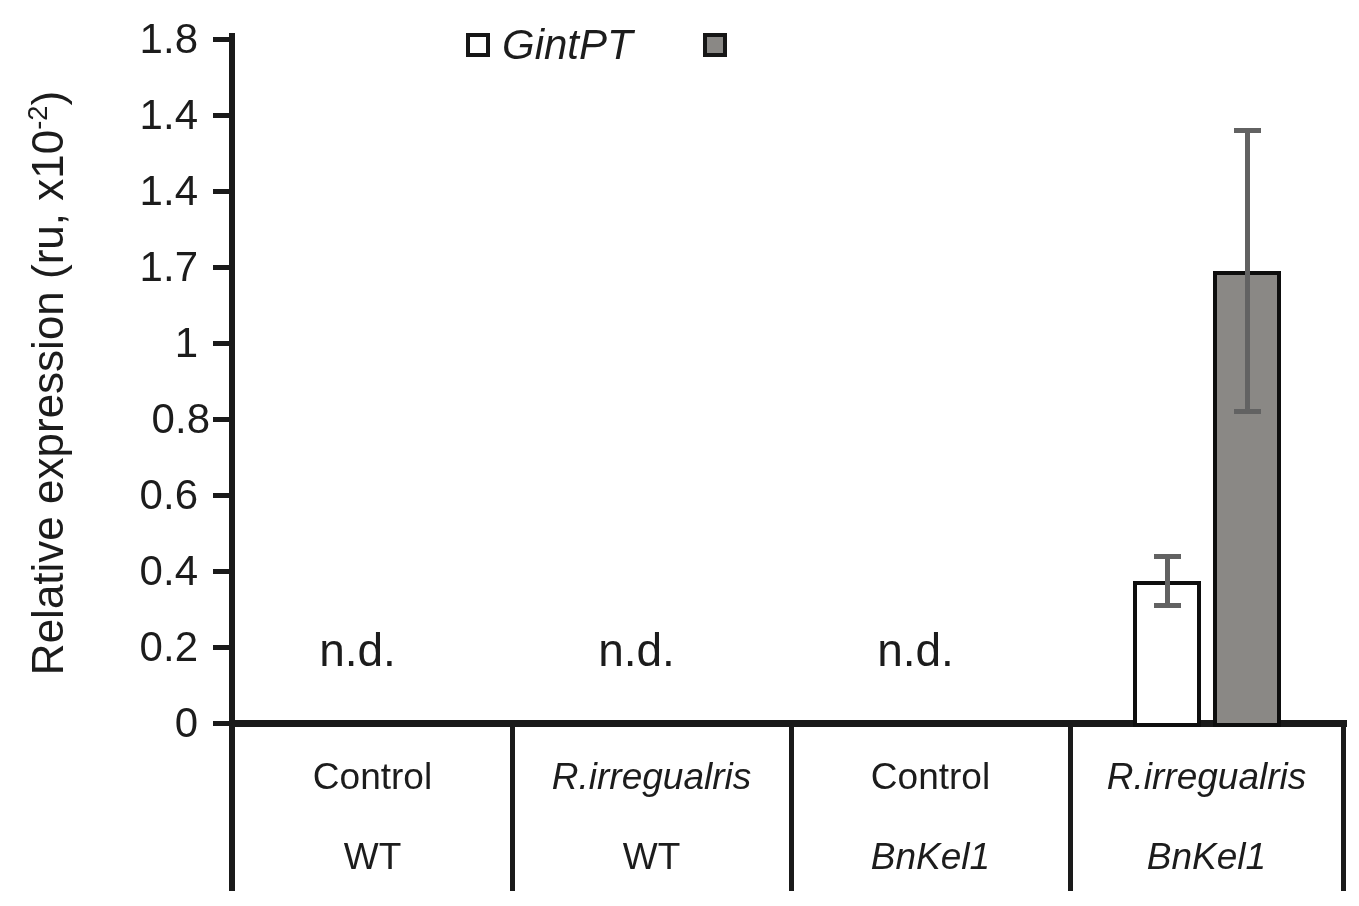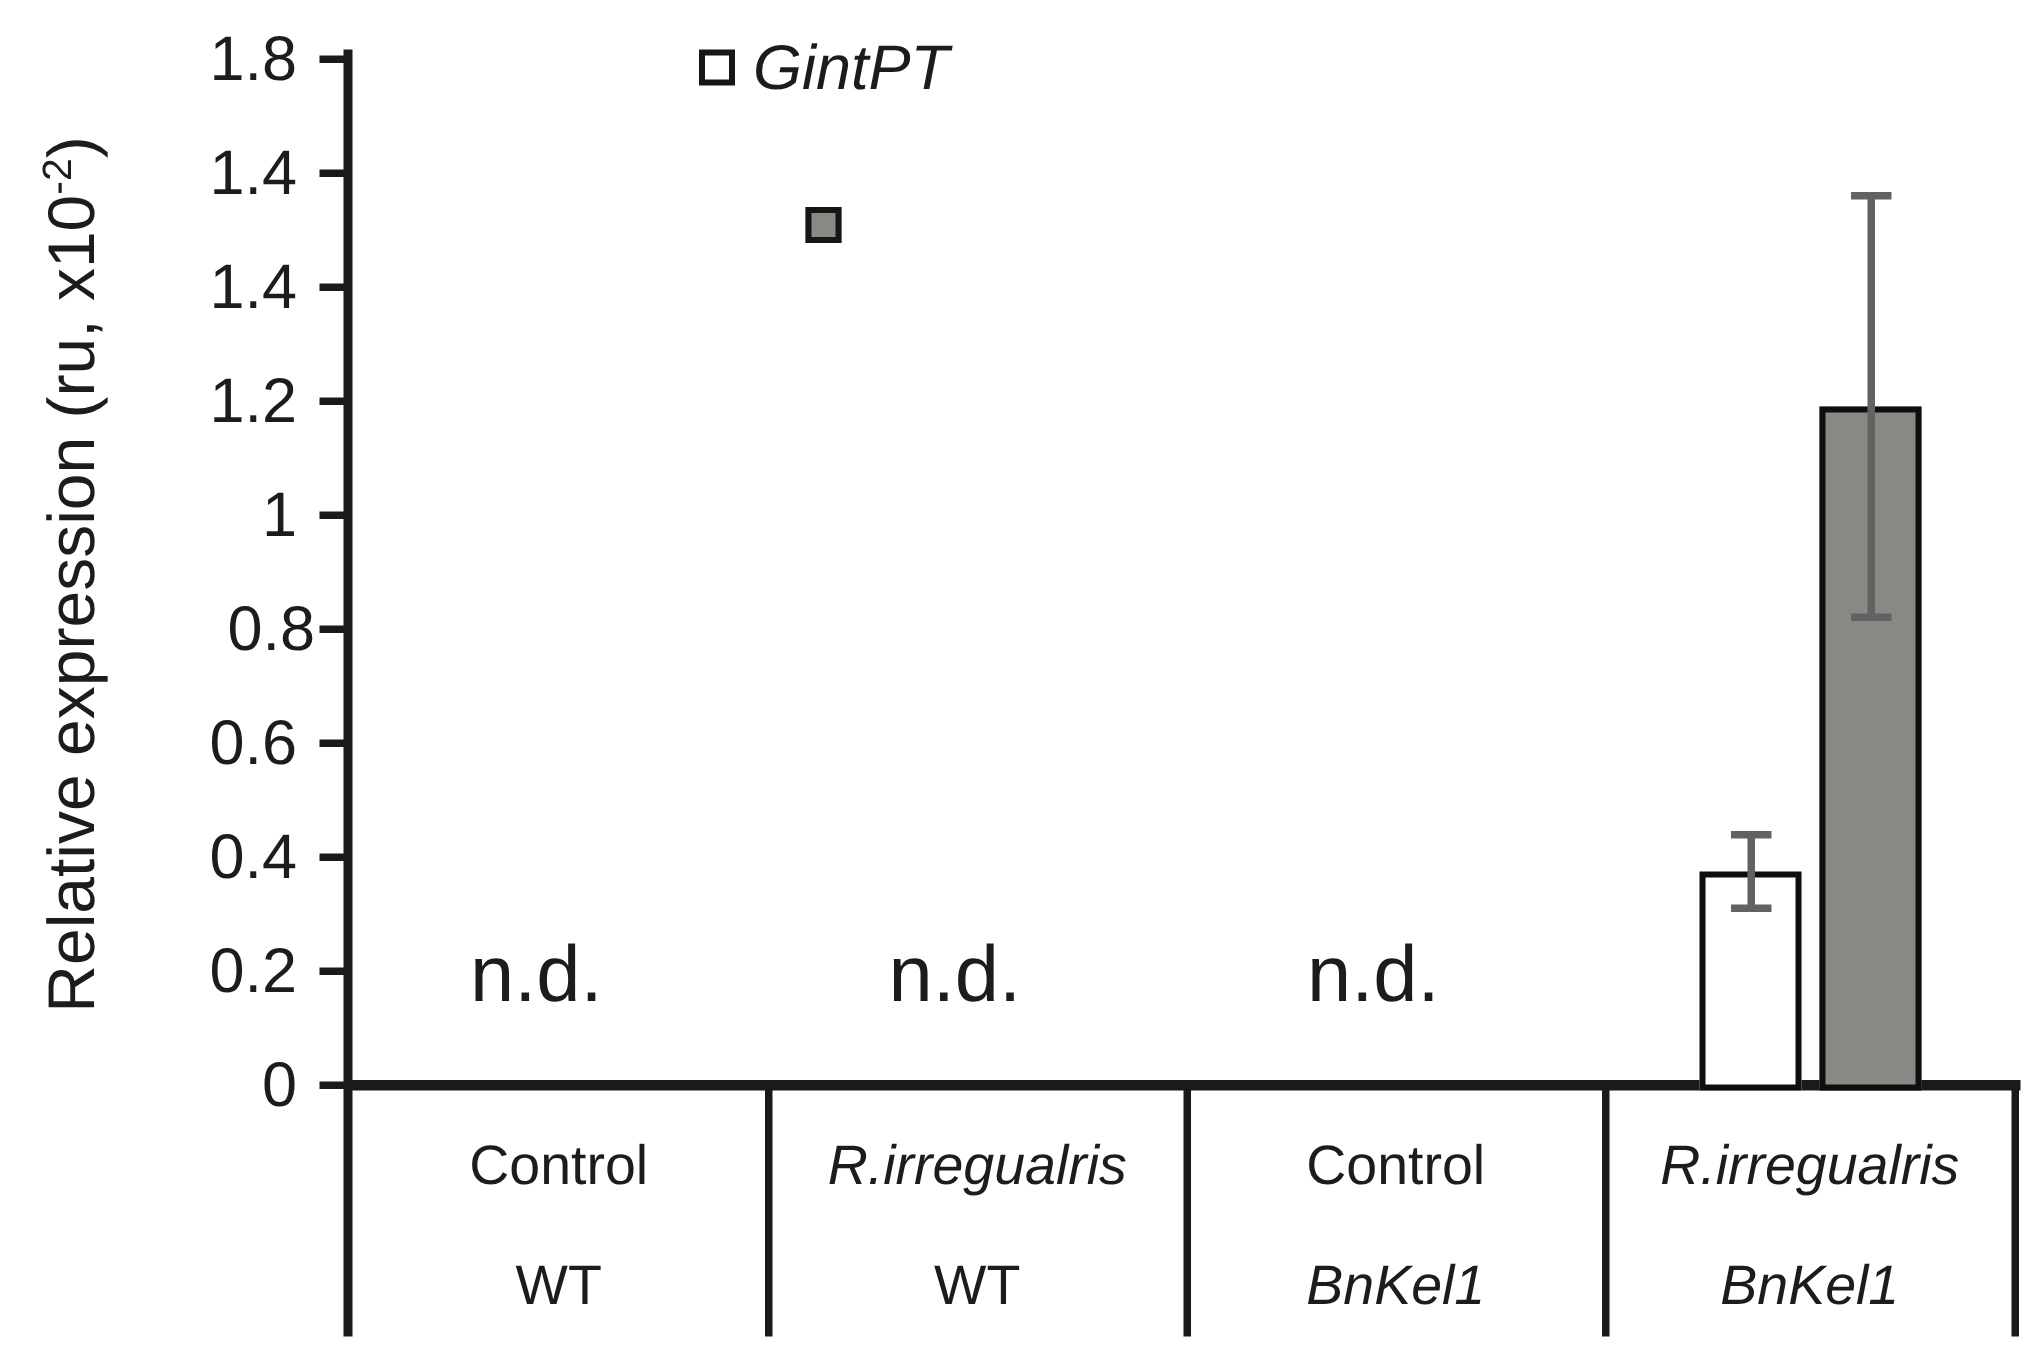--- a/index.html
+++ b/index.html
@@ -11,31 +11,31 @@
   
   .ylabel{
     position:absolute;left:-347px;top:352px;width:770px;height:62px;
     line-height:62px;text-align:center;transform:rotate(-90deg);
     font-size:44px;white-space:nowrap;color:#1c1c1c;
   }
   .ylabel sup{font-size:0.62em;}
   
   .legend{
     position:absolute;left:466px;top:22px;height:46px;
-    display:flex;align-items:center;gap:70px;flex-direction:column;
+    display:flex;align-items:center;gap:70px;
   }
   .legend-item{display:flex;align-items:center;gap:12px;}
   .swatch{width:24px;height:24px;border:4px solid #161616;box-sizing:border-box;}
   .legend-label{font-size:42px;font-style:italic;line-height:46px;color:#1c1c1c;}
   
   .axis-line,.tick-mark,.baseline,.divider{background:#1a1a1a;}
   .tick-label{font-size:42px;line-height:52px;text-align:right;color:#1c1c1c;}
   .bar{border:4px solid #0e0e0e;}
   .err-line,.err-cap{background:#626262;}
-  .nd-label{font-size:53px;line-height:56px;text-align:center;color:#1c1c1c;}
+  .nd-label{font-size:46px;line-height:56px;text-align:center;color:#1c1c1c;}
   .cat-line{font-size:37px;line-height:48px;text-align:center;color:#1c1c1c;}
 </style>
 </head>
 <body>
 
 <div class="canvas">
 
   <div class="ylabel"><span>Relative expression (ru, x10</span><sup>-2</sup><span>)</span></div>
 
   <div class="legend">
@@ -56,21 +56,21 @@
       <div class="abs tick-label" style="left: 60px; top: 621px; width: 138px; height: 52px;">0.2</div>
       <div class="abs tick-mark" style="left: 213px; top: 569px; width: 18px; height: 5px;"></div>
       <div class="abs tick-label" style="left: 60px; top: 545px; width: 138px; height: 52px;">0.4</div>
       <div class="abs tick-mark" style="left: 213px; top: 493px; width: 18px; height: 5px;"></div>
       <div class="abs tick-label" style="left: 60px; top: 469px; width: 138px; height: 52px;">0.6</div>
       <div class="abs tick-mark" style="left: 213px; top: 417px; width: 18px; height: 5px;"></div>
       <div class="abs tick-label" style="left: 72px; top: 393px; width: 138px; height: 52px;">0.8</div>
       <div class="abs tick-mark" style="left: 213px; top: 341px; width: 18px; height: 5px;"></div>
       <div class="abs tick-label" style="left: 60px; top: 317px; width: 138px; height: 52px;">1</div>
       <div class="abs tick-mark" style="left: 213px; top: 265px; width: 18px; height: 5px;"></div>
-      <div class="abs tick-label" style="left: 60px; top: 241px; width: 138px; height: 52px;">1.2</div>
+      <div class="abs tick-label" style="left: 60px; top: 241px; width: 138px; height: 52px;">1.7</div>
       <div class="abs tick-mark" style="left: 213px; top: 189px; width: 18px; height: 5px;"></div>
       <div class="abs tick-label" style="left: 60px; top: 165px; width: 138px; height: 52px;">1.4</div>
       <div class="abs tick-mark" style="left: 213px; top: 113px; width: 18px; height: 5px;"></div>
       <div class="abs tick-label" style="left: 60px; top: 89px; width: 138px; height: 52px;">1.4</div>
       <div class="abs tick-mark" style="left: 213px; top: 37px; width: 18px; height: 5px;"></div>
       <div class="abs tick-label" style="left: 60px; top: 13px; width: 138px; height: 52px;">1.8</div>
       <div class="abs baseline" style="left: 230px; top: 720px; width: 1117px; height: 7px;"></div>
       <div class="abs divider" style="left: 510px; top: 721px; width: 5px; height: 170px;"></div>
       <div class="abs divider" style="left: 789px; top: 721px; width: 5px; height: 170px;"></div>
       <div class="abs divider" style="left: 1068px; top: 721px; width: 5px; height: 170px;"></div>

